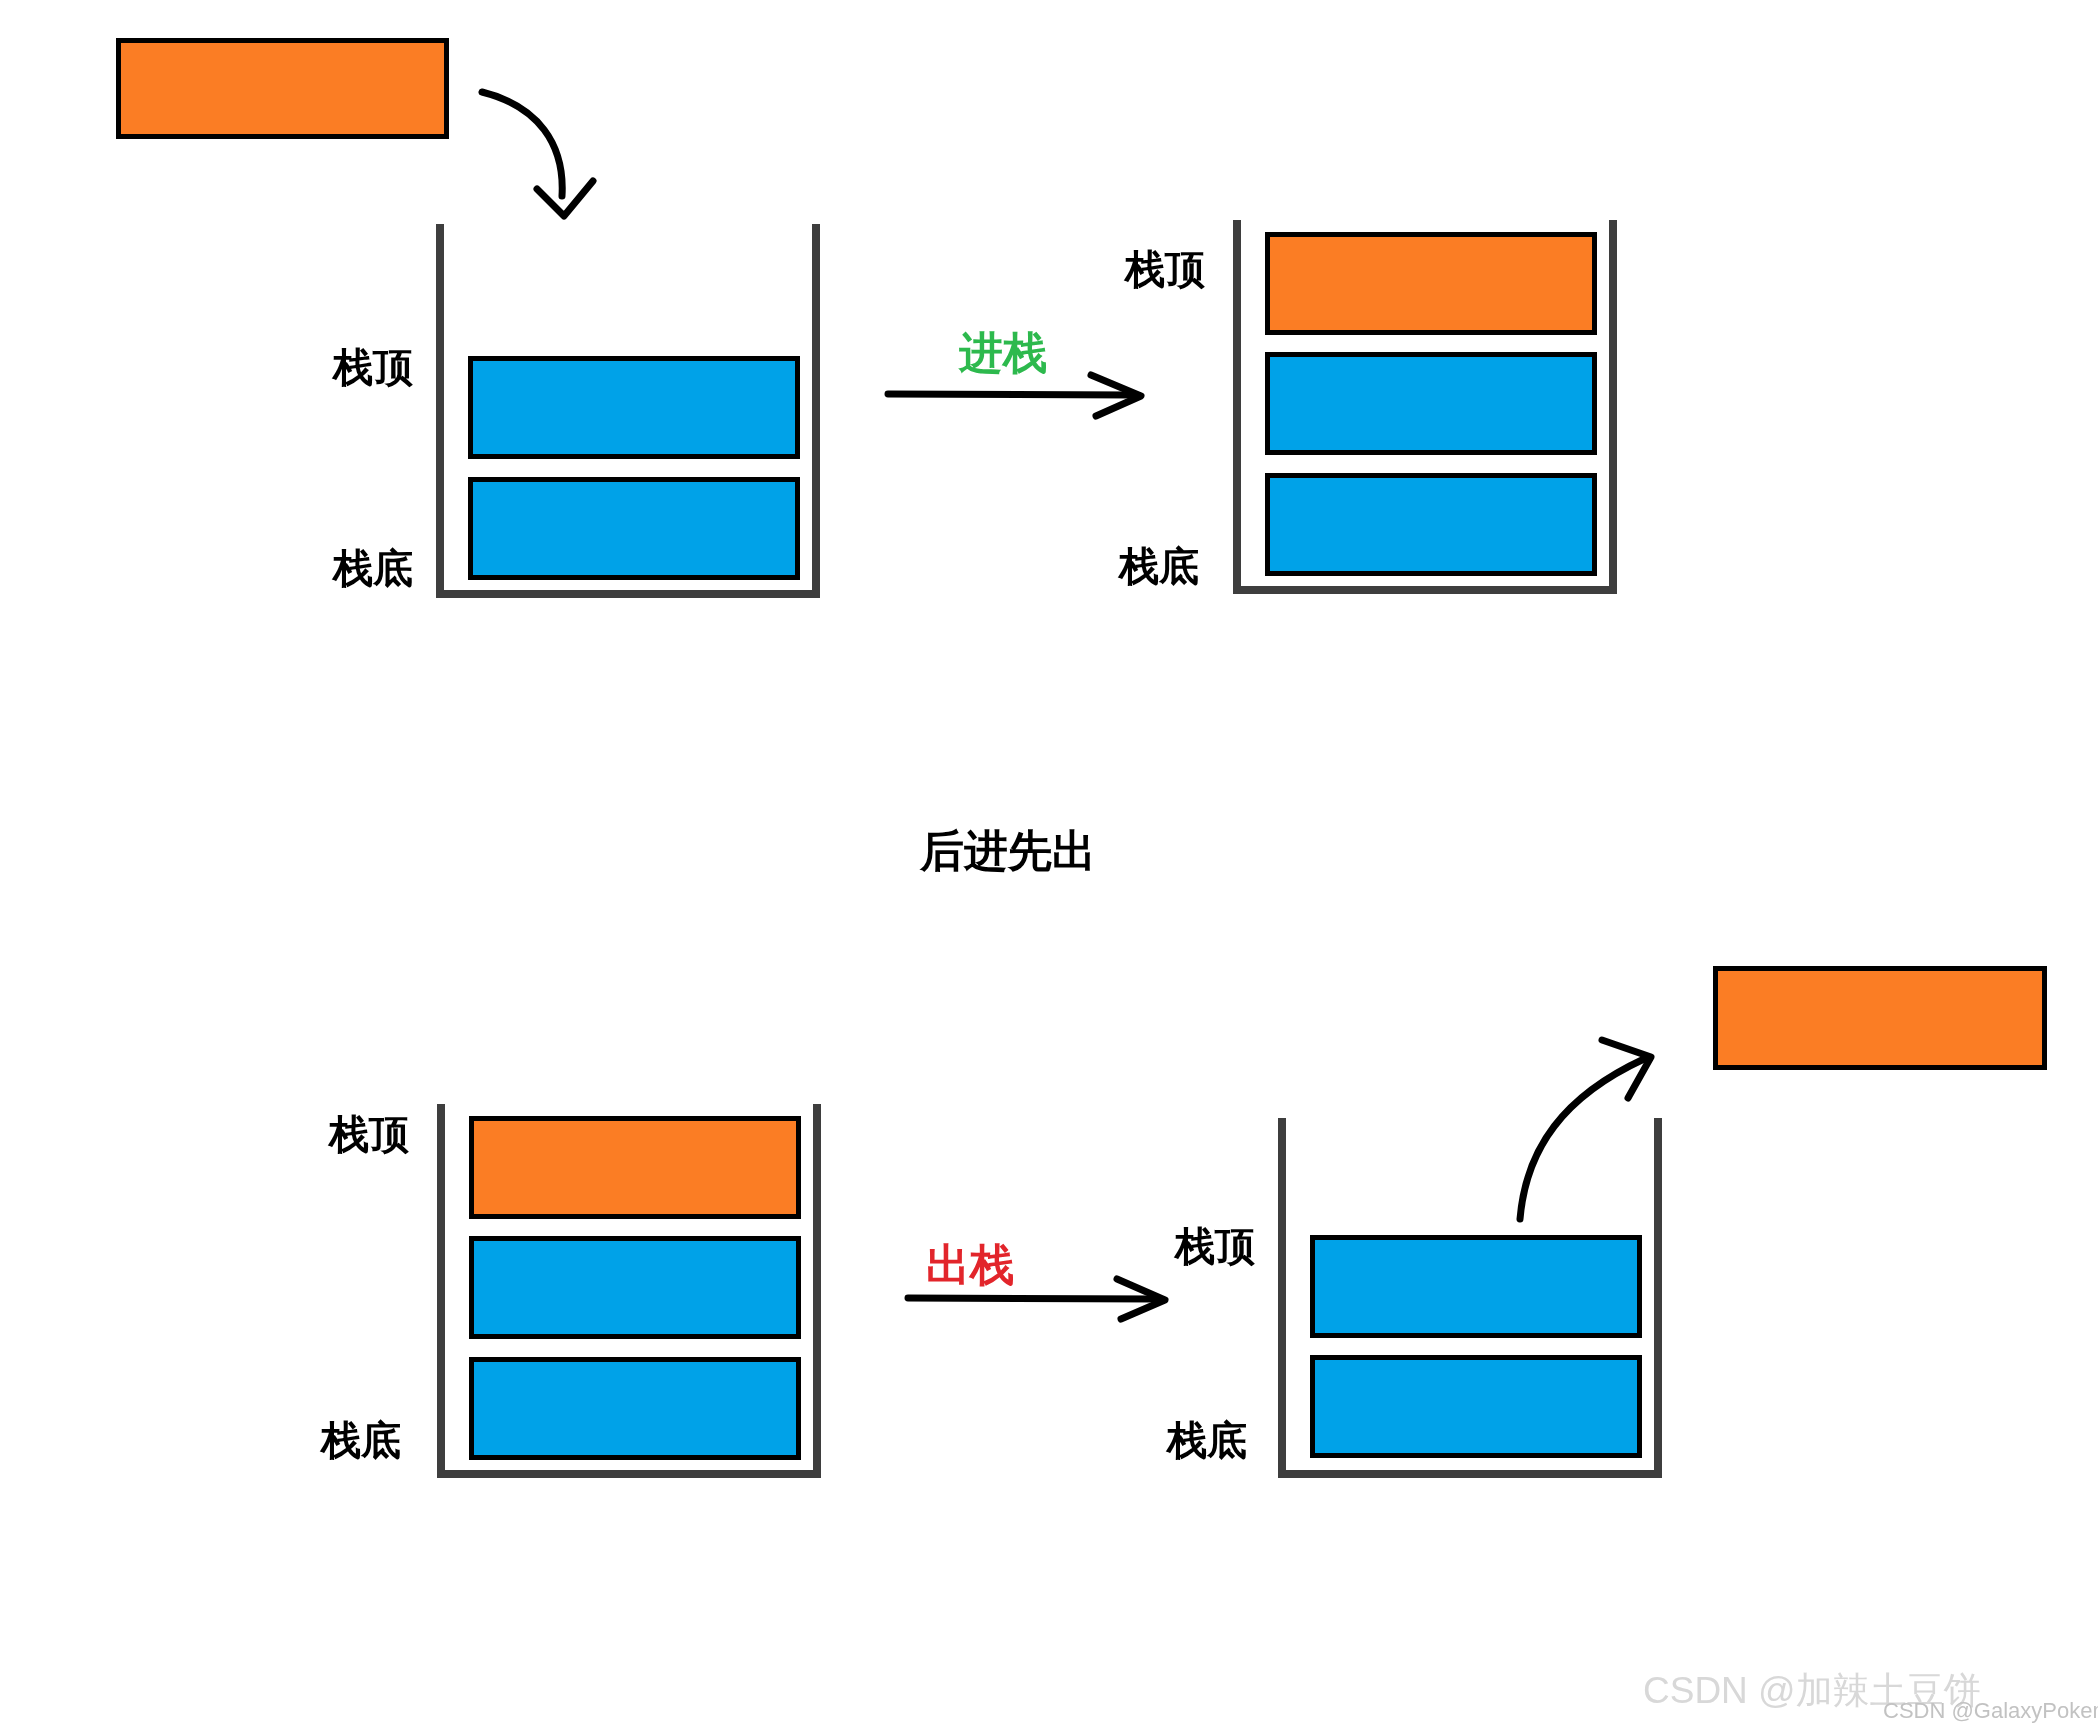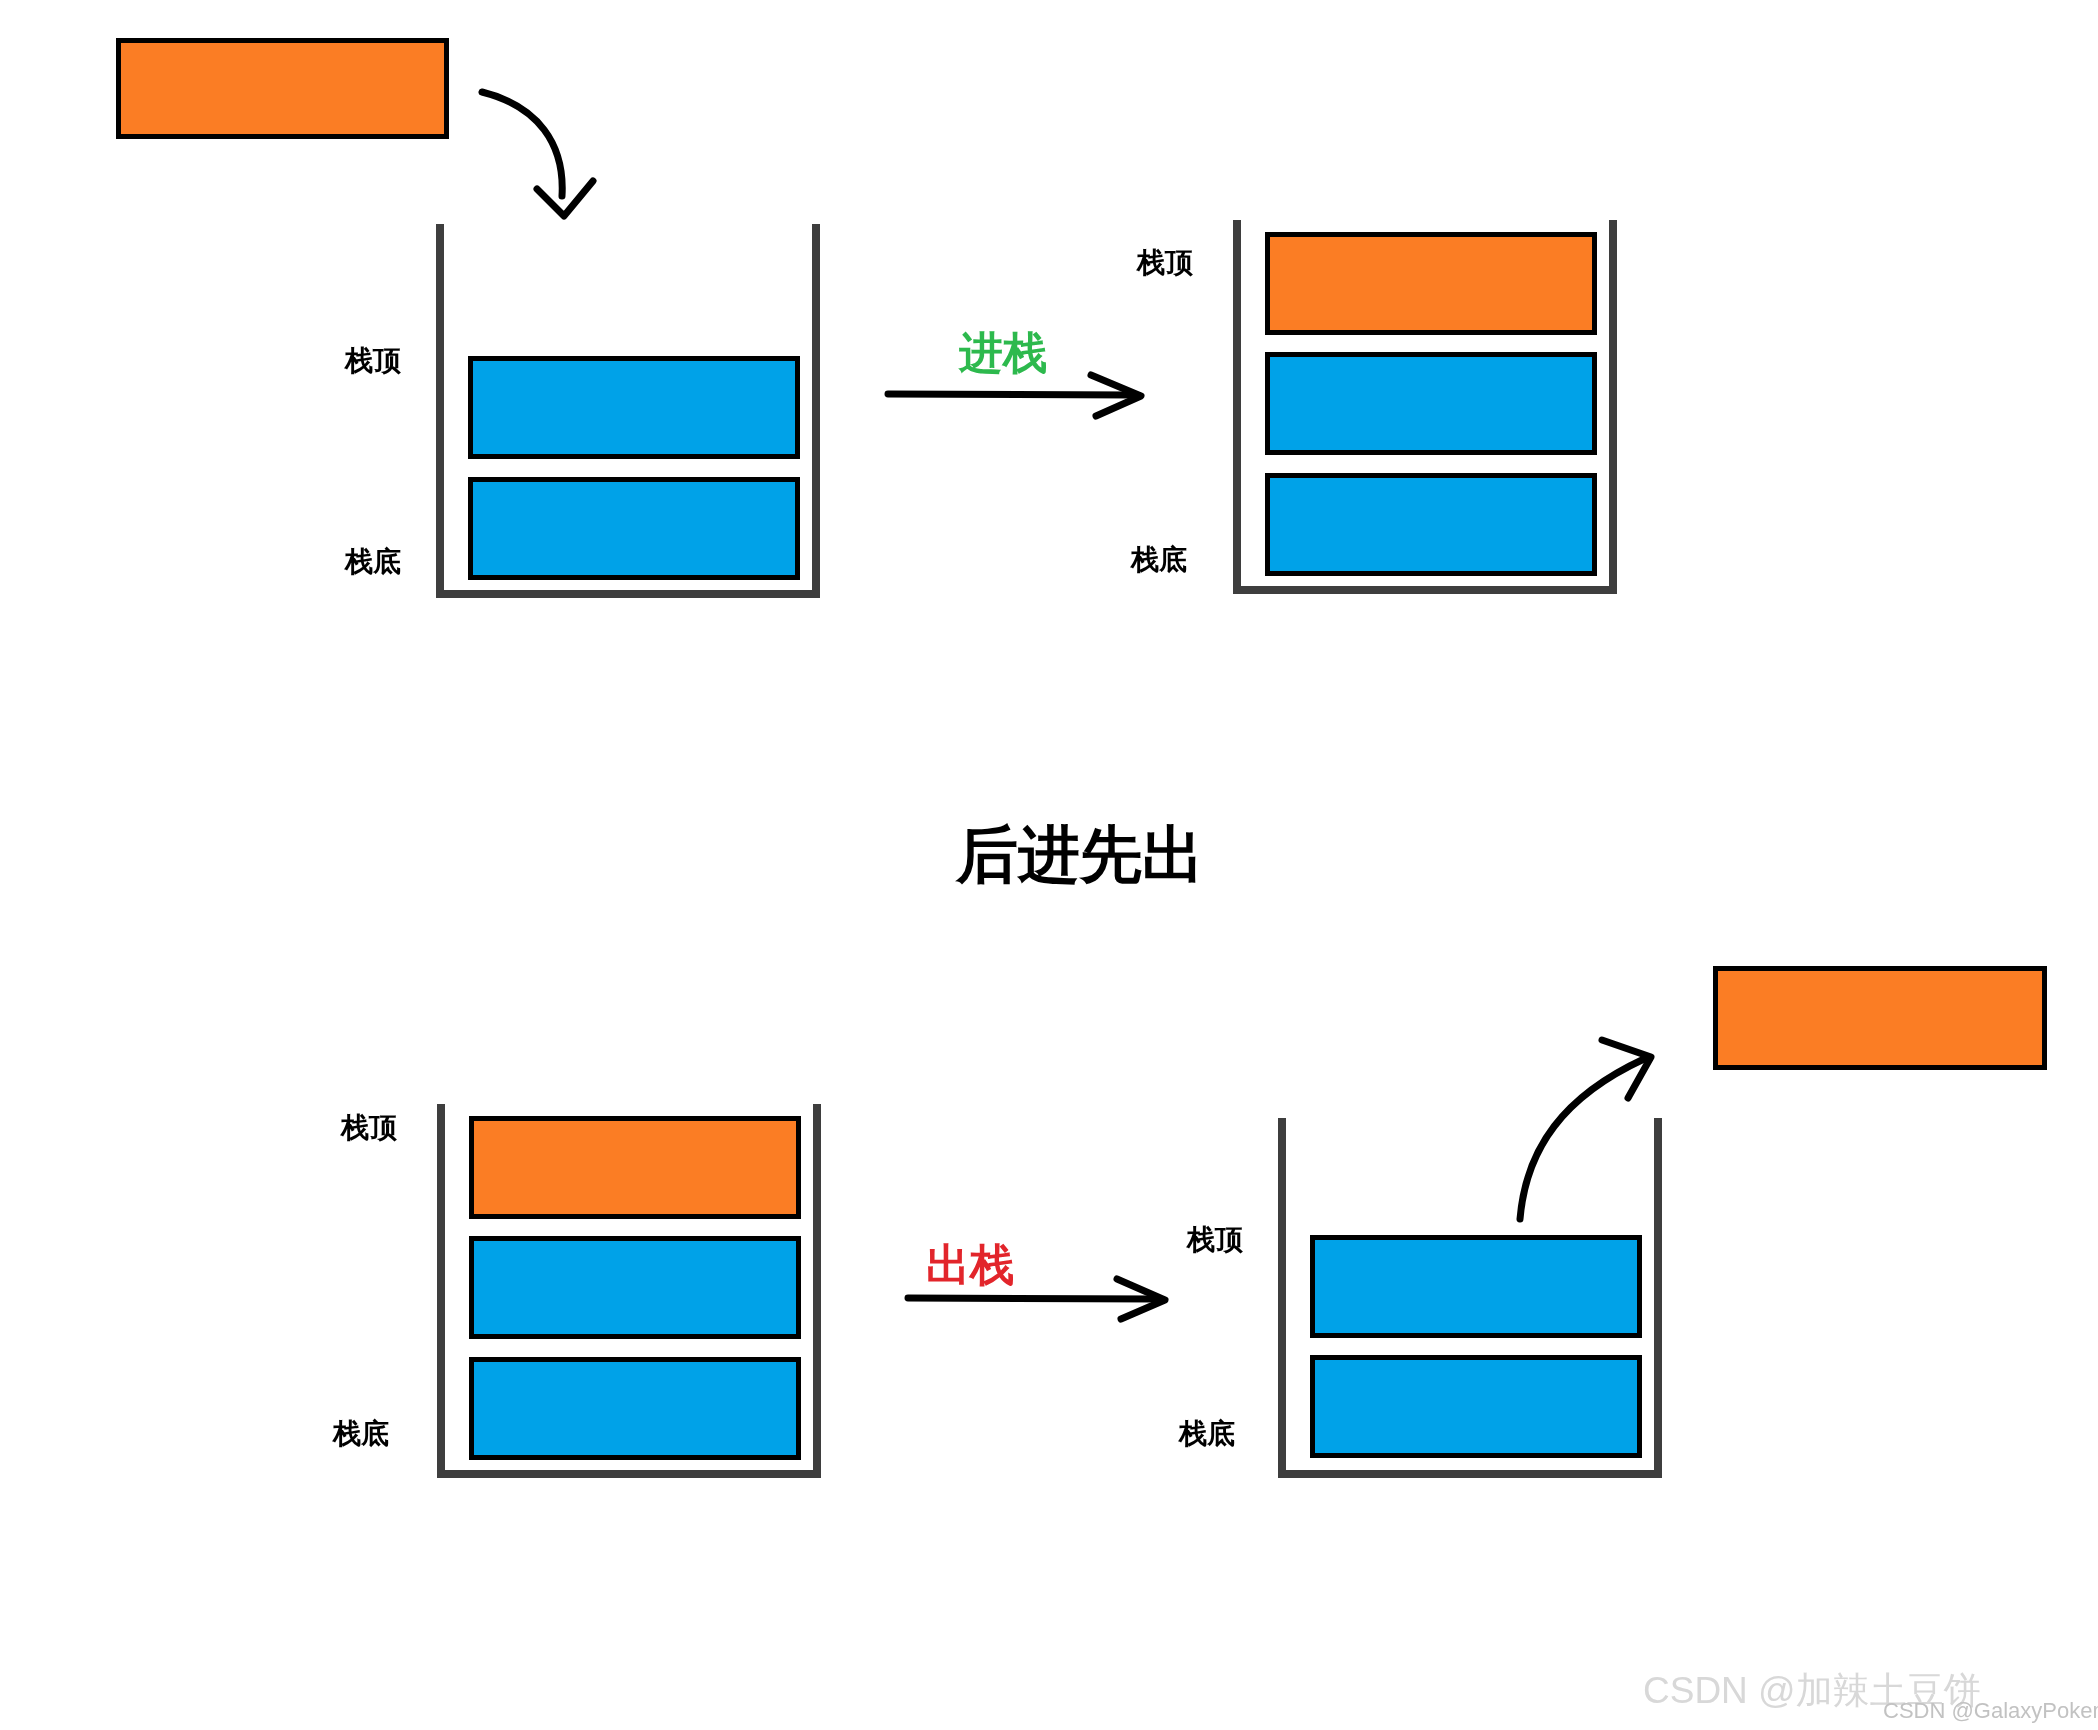--- a/index.html
+++ b/index.html
@@ -43,42 +43,42 @@
     box-sizing:border-box;
     border:5px solid var(--ink);
   }
   .free-block.orange{background:var(--orange);}
   #free-block-push{left:116px;top:38px;width:333px;height:101px;}
   #free-block-pop{left:1713px;top:966px;width:334px;height:104px;}
   
   .lbl{
     position:absolute;
     width:90px;
-    font-size:28px;font-weight:bold;color:var(--ink);
+    font-size:40px;font-weight:bold;color:var(--ink);
     text-align:center;white-space:nowrap;line-height:1;
   }
   #lbl-a-top{left:328px;top:347px;}
   #lbl-a-bottom{left:328px;top:548px;}
   #lbl-b-top{left:1120px;top:249px;}
   #lbl-b-bottom{left:1114px;top:546px;}
   #lbl-c-top{left:324px;top:1114px;}
   #lbl-c-bottom{left:316px;top:1420px;}
   #lbl-d-top{left:1170px;top:1226px;}
   #lbl-d-bottom{left:1162px;top:1420px;}
   .op{
     position:absolute;width:140px;
     font-size:44px;font-weight:bold;
     text-align:center;white-space:nowrap;line-height:1;
   }
   #op-push{left:933px;top:331px;color:var(--push);}
   #op-pop{left:900px;top:1243px;color:var(--pop);}
   .title{
-    position:absolute;left:956px;top:829px;
-    font-size:62px;font-weight:bold;color:var(--ink);
-    white-space:nowrap;line-height:1;font-family:Liberation Mono, monospace;
+    position:absolute;left:920px;top:829px;
+    font-size:44px;font-weight:bold;color:var(--ink);
+    white-space:nowrap;line-height:1;
   }
   
   .arrows{position:absolute;left:0;top:0;pointer-events:none;}
   .arrows path,.arrows line,.arrows polyline{
     fill:none;stroke:var(--ink);stroke-width:7;
     stroke-linecap:round;stroke-linejoin:round;
   }
   
   .wm-large{
     position:absolute;left:1643px;top:1672px;

